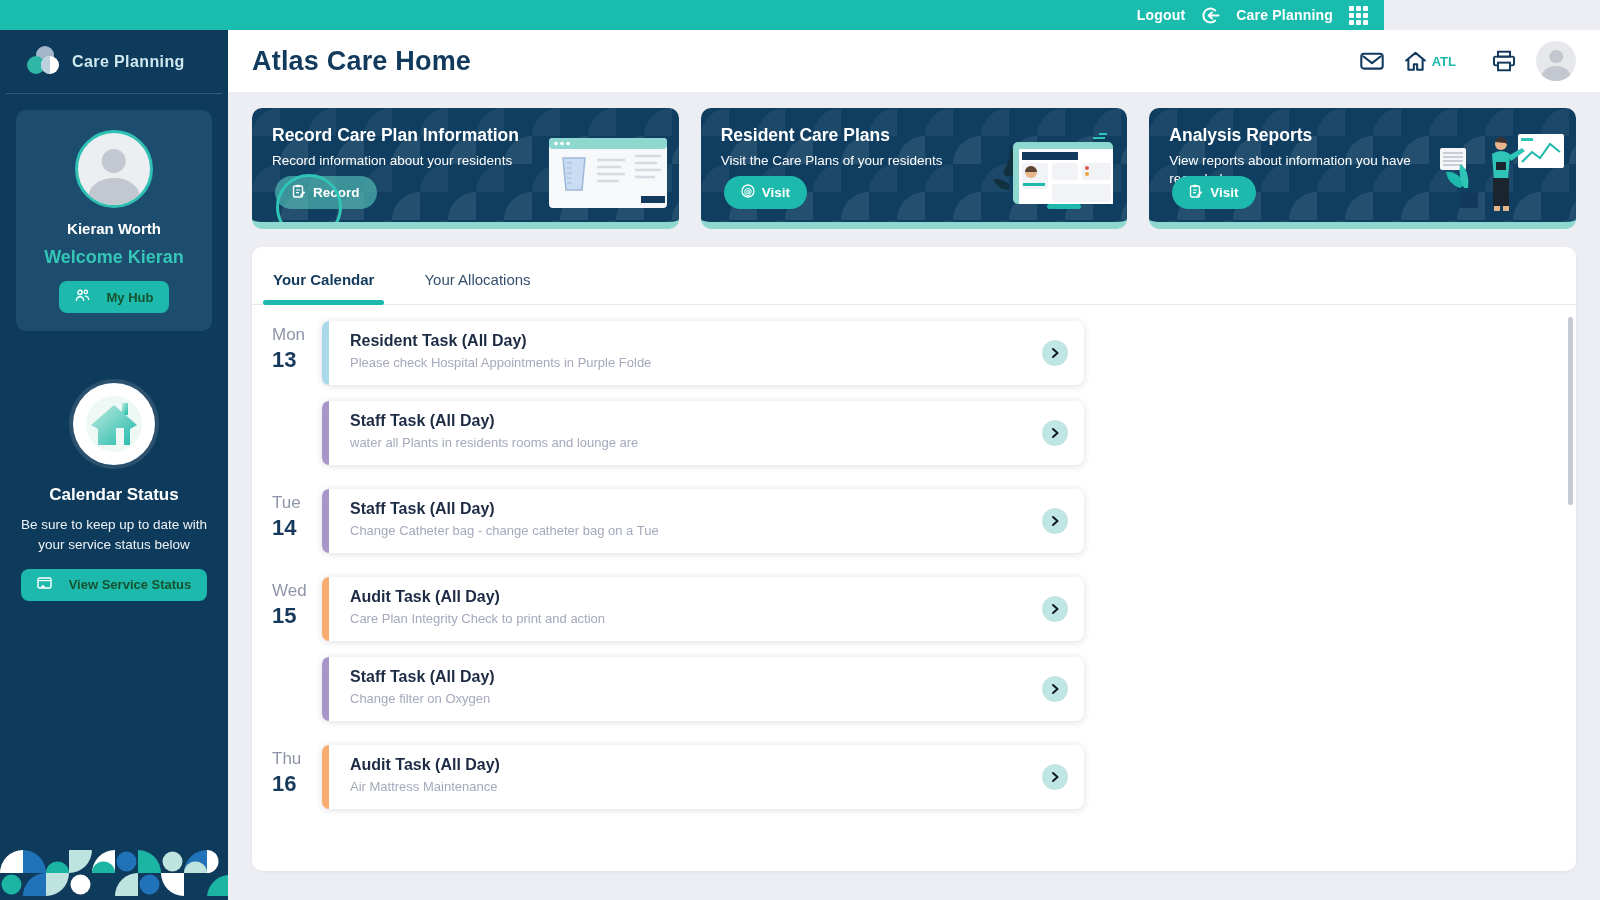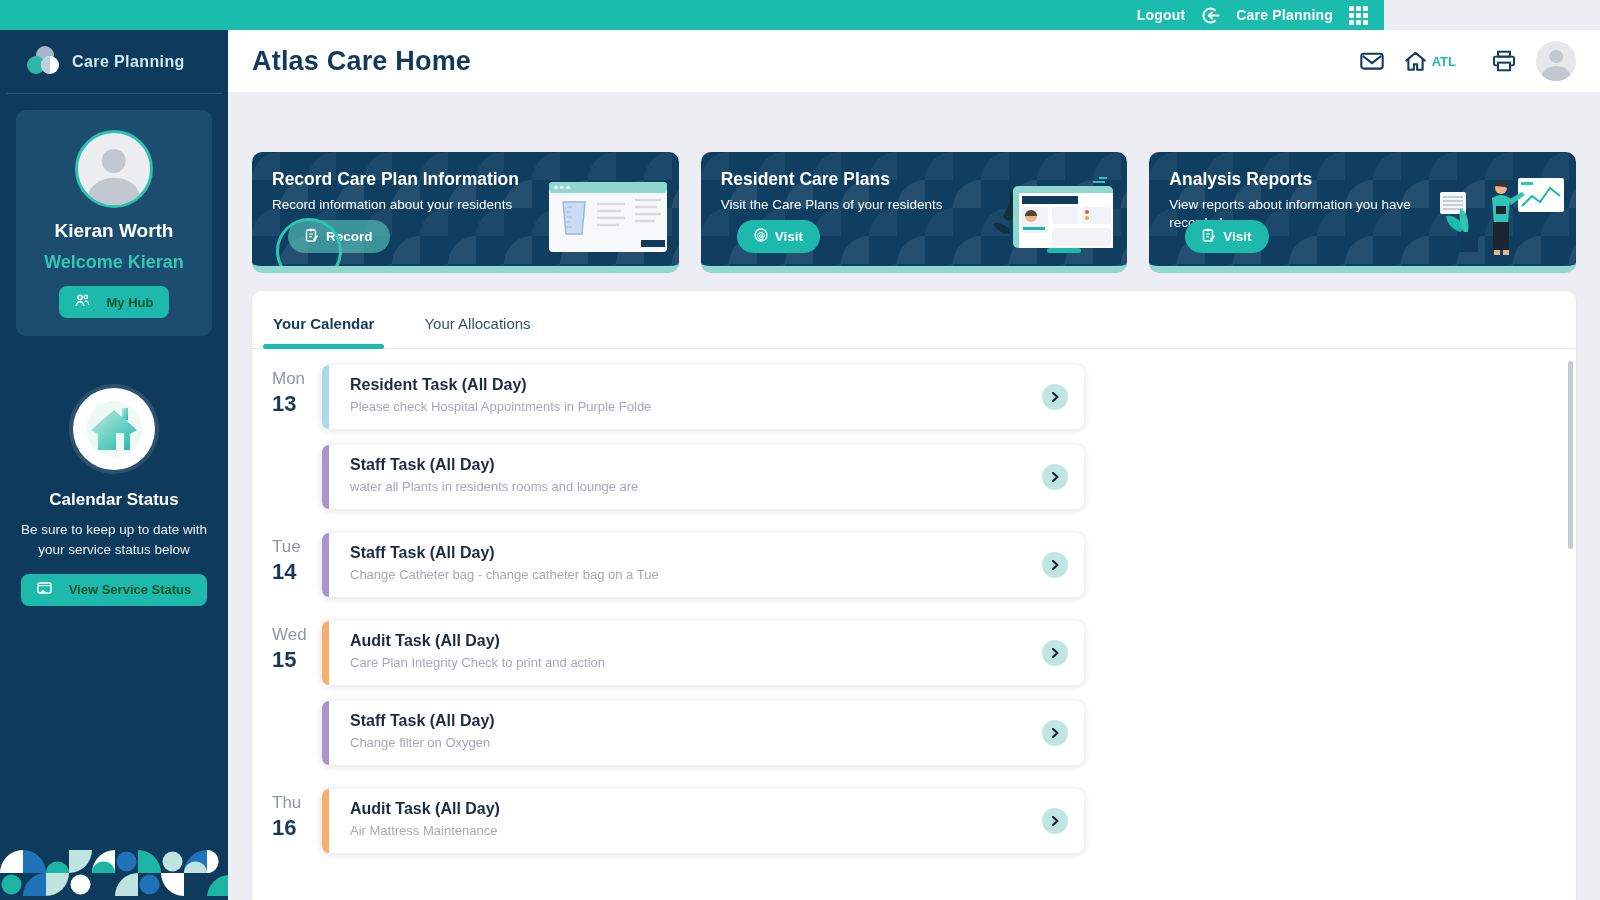--- a/index.html
+++ b/index.html
@@ -15,21 +15,21 @@
 
   
   .sidebar { position:absolute; top:30px; left:0; width:228px; height:870px; background:#0e3a5b; z-index:20; }
   .logo-row { display:flex; align-items:center; gap:10px; padding:15px 18px 14px 20px; border-bottom:1px solid rgba(255,255,255,.16); margin:0 6px; }
   .brand-text { color:#cfe8ef; font-size:16px; font-weight:700; letter-spacing:.4px; }
 
   .profile-card { margin:16px; background:#1d4d6e; border-radius:10px; padding:20px 12px 18px; text-align:center; }
   .avatar-big { width:78px; height:78px; border-radius:50%; background:#eceef1; border:3px solid #2ec0b2; margin:0 auto; position:relative; overflow:hidden; }
   .person::before { content:""; position:absolute; left:50%; top:22%; transform:translateX(-50%); width:34%; height:34%; border-radius:50%; background:#c3c7cf; }
   .person::after { content:""; position:absolute; left:50%; top:62%; transform:translateX(-50%); width:72%; height:55%; border-radius:50%; background:#c3c7cf; }
-  .profile-name { color:#fff; font-size:19px; font-weight:700; margin-top:12px; }
+  .profile-name { color:#fff; font-size:15px; font-weight:700; margin-top:12px; }
   .profile-welcome { color:#33c6b7; font-size:18px; font-weight:700; margin-top:10px; }
   .profile-desc { color:#f2f5f8; font-size:13px; line-height:1.45; margin-top:10px; }
   .teal-btn { display:inline-flex; align-items:center; gap:17px; background:#1db9ac; color:#14532d; border:none;
               border-radius:8px; padding:8px 16px; font-size:13px; font-weight:700; cursor:pointer; margin-top:13px;
               font-family:inherit; }
   .service-sec { text-align:center; margin-top:52px; padding:0 14px; }
   .service-badge { width:82px; height:82px; border-radius:50%; background:#fff; margin:0 auto; display:flex; align-items:center; justify-content:center; box-shadow:0 0 0 4px rgba(255,255,255,.12); }
   .service-title { color:#fff; font-size:17px; font-weight:700; margin-top:20px; }
   .service-desc { color:#eef3f7; font-size:13.5px; line-height:1.5; margin-top:10px; }
   .mosaic { position:absolute; bottom:0; left:0; }
@@ -37,29 +37,29 @@
   
   .main-header { position:absolute; top:30px; left:228px; width:1372px; height:62px; background:#fff;
                  display:flex; align-items:center; justify-content:space-between; padding:0 24px; z-index:10; }
   .page-title { font-size:27px; font-weight:700; color:#123a5c; letter-spacing:.2px; }
   .header-icons { display:flex; align-items:center; gap:20px; }
   .home-code { color:#1db9ac; font-size:13px; font-weight:700; margin-left:2px; }
   .avatar-small { width:40px; height:40px; border-radius:50%; background:#e6e8ec; position:relative; overflow:hidden; cursor:pointer; }
   .hicon { cursor:pointer; display:flex; align-items:center; }
 
   
-  .content { position:absolute; top:92px; left:228px; width:1372px; height:708px; background:#edeef3; padding:16px 24px 0;margin-top:44px; }
+  .content { position:absolute; top:92px; left:228px; width:1372px; height:708px; background:#edeef3; padding:16px 24px 0; }
 
   .cards-row { display:flex; gap:22px; }
   .promo-card { flex:1; height:121px; background:#0f3e61; border-radius:10px; border-bottom:7px solid #8fd8cf;
                 position:relative; overflow:hidden; padding:17px 20px; color:#fff; }
   .promo-card .pattern { position:absolute; inset:0; }
   .promo-title { font-size:17.5px; font-weight:700; position:relative; }
   .promo-sub { font-size:13.5px; margin-top:6px; position:relative; max-width:270px; line-height:1.35; }
-  .promo-btn { position:absolute; left:36px; bottom:13px; display:inline-flex; align-items:center; gap:7px;
+  .promo-btn { position:absolute; left:23px; bottom:13px; display:inline-flex; align-items:center; gap:7px;
                background:#1db9ac; color:#fff; border:none; border-radius:17px; padding:8px 17px;
                font-size:13.5px; font-weight:700; cursor:pointer; font-family:inherit; }
   .promo-btn.ghost { background:rgba(88,199,187,.62); }
   .highlight-ring { position:absolute; left:24px; top:66px; width:66px; height:66px; border:3px solid #2ec4b6; border-radius:50%; pointer-events:none; }
   .illus { position:absolute; right:10px; bottom:6px; }
 
   
   .panel { margin-top:18px; background:#fff; border-radius:10px; height:624px; position:relative; overflow:hidden;
            box-shadow:0 1px 3px rgba(20,30,60,.06); }
   .tabs-row { display:flex; gap:50px; padding:24px 21px 0; border-bottom:1px solid #e7e8ed; }

